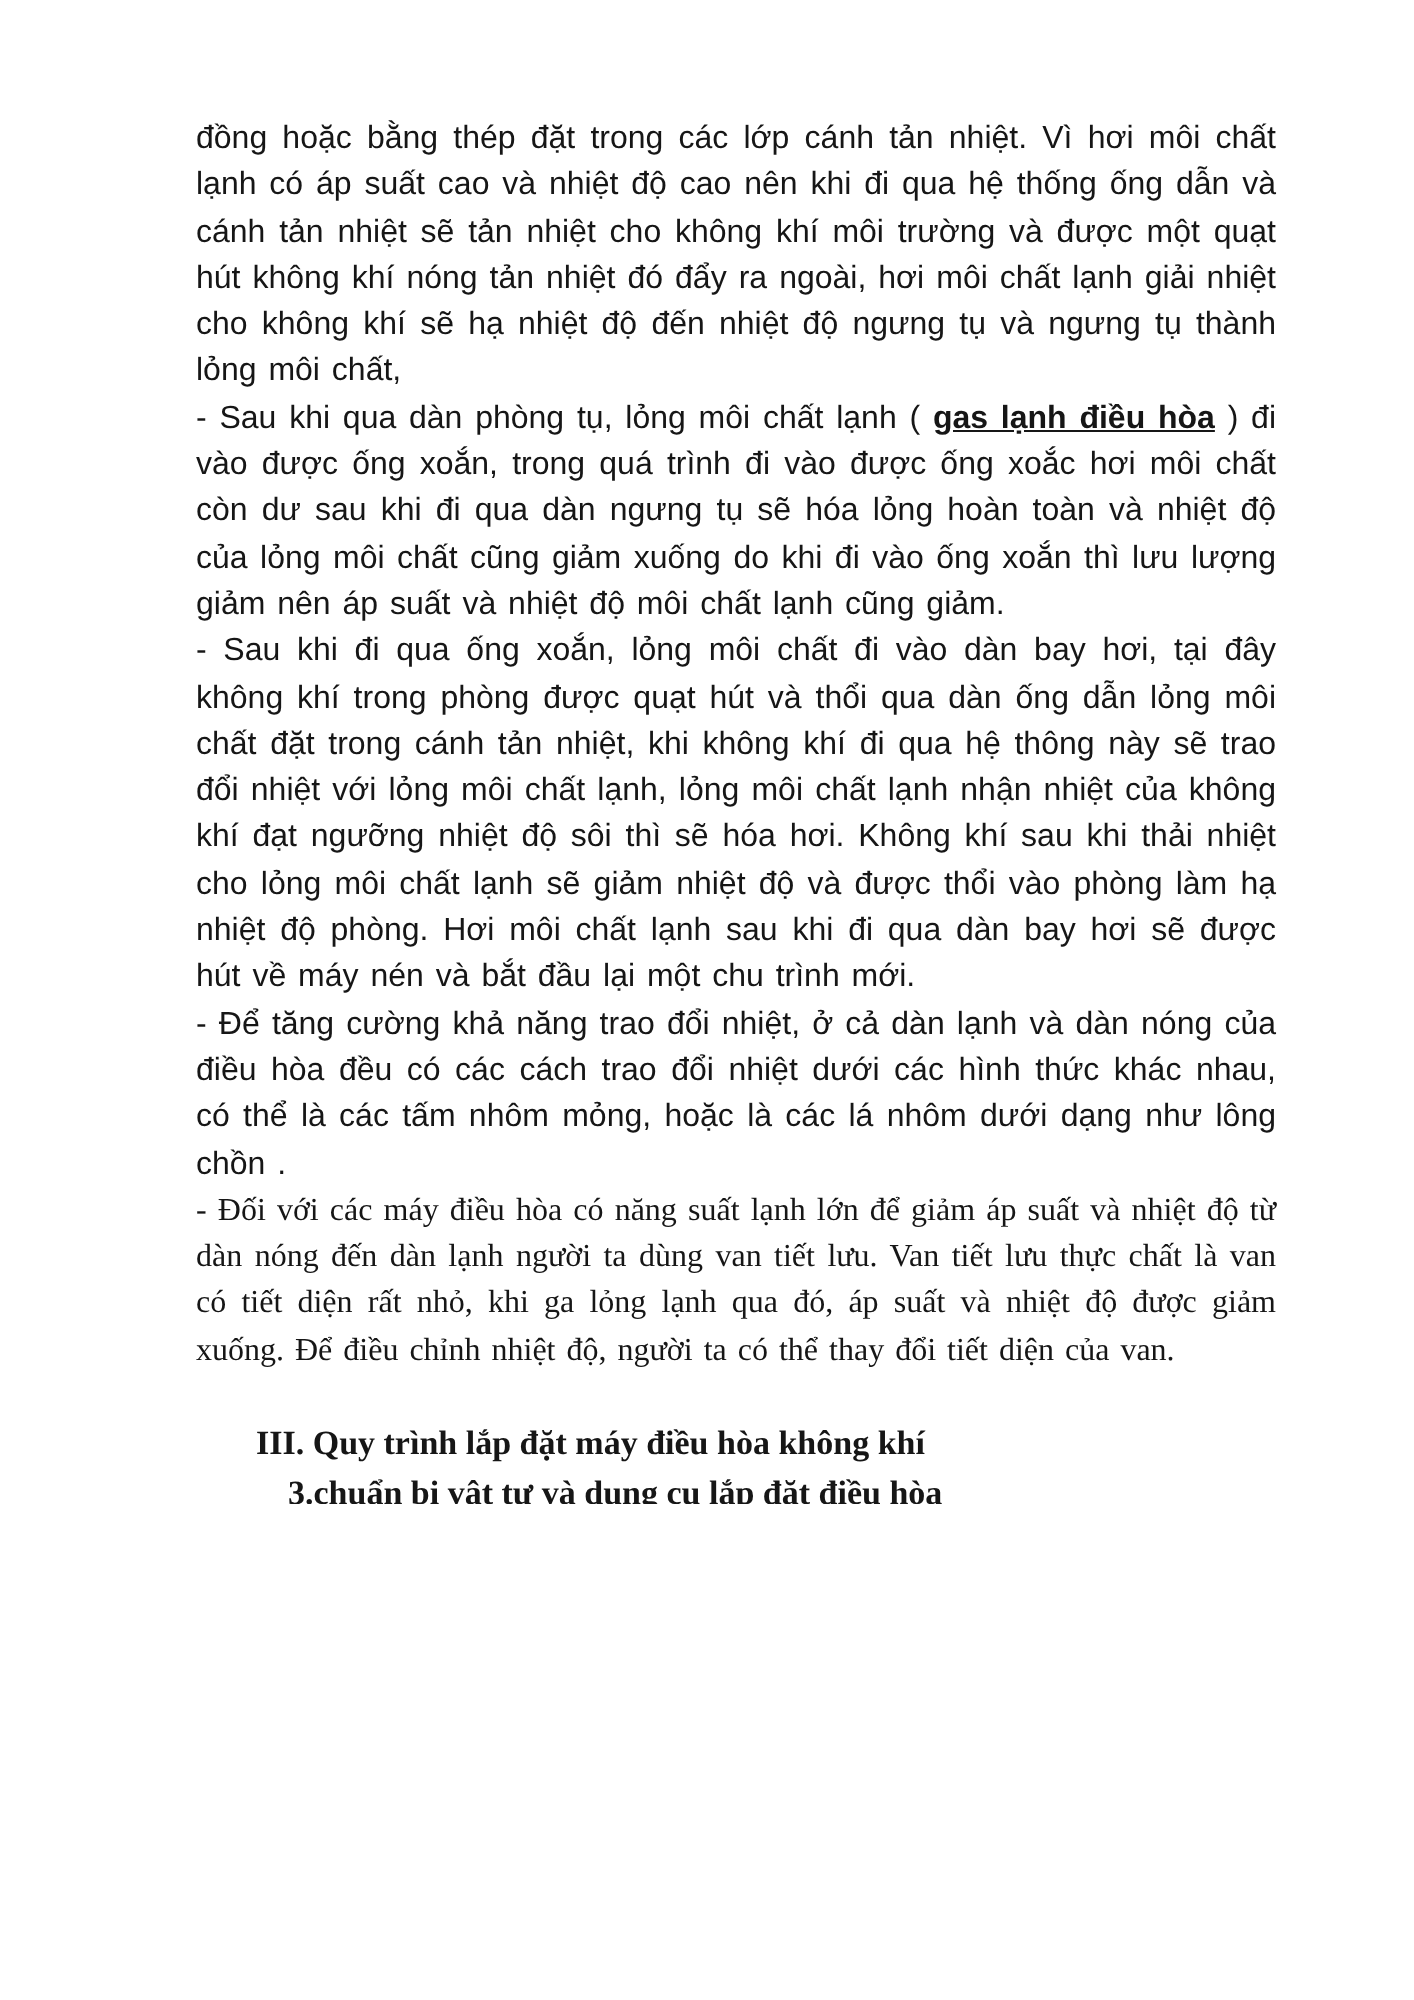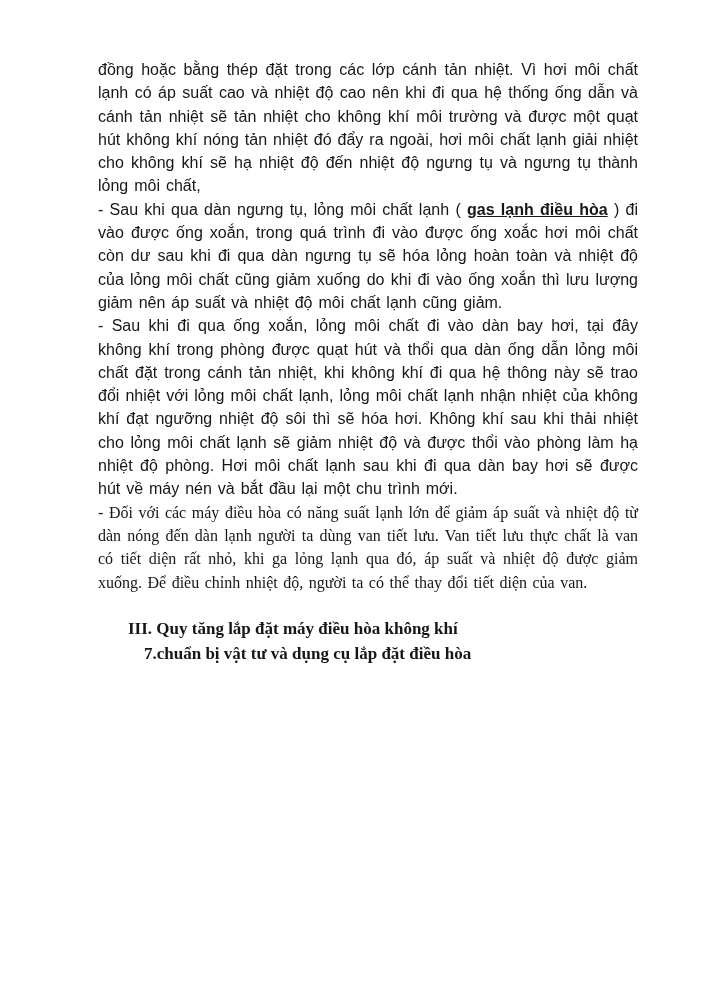--- a/index.html
+++ b/index.html
@@ -64,29 +64,30 @@
   }
 </style>
 </head>
 <body>
 
 <div class="page">
   <div class="content">
 
     <p class="body">đồng hoặc bằng thép đặt trong các lớp cánh tản nhiệt. Vì hơi môi chất lạnh có áp suất cao và nhiệt độ cao nên khi đi qua hệ thống ống dẫn và cánh tản nhiệt sẽ tản nhiệt cho không khí môi trường và được một quạt hút không khí nóng tản nhiệt đó đẩy ra ngoài, hơi môi chất lạnh giải nhiệt cho không khí sẽ hạ nhiệt độ đến nhiệt độ ngưng tụ và ngưng tụ thành lỏng môi chất,</p>
 
-    <p class="body"><span>- Sau khi qua dàn ngưng tụ, lỏng môi chất lạnh ( </span><b>gas lạnh điều hòa</b><span> ) đi vào được ống xoắn, trong quá trình đi vào được ống xoắc hơi môi chất còn dư sau khi đi qua dàn ngưng tụ sẽ hóa lỏng hoàn toàn và nhiệt độ của lỏng môi chất cũng giảm xuống do khi đi vào ống xoắn thì lưu lượng giảm nên áp suất và nhiệt độ môi chất lạnh cũng giảm.</span></p>
+    <p class="body"><span>- Sau khi qua dàn phòng tụ, lỏng môi chất lạnh ( </span><b>gas lạnh điều hòa</b><span> ) đi vào được ống xoắn, trong quá trình đi vào được ống xoắc hơi môi chất còn dư sau khi đi qua dàn ngưng tụ sẽ hóa lỏng hoàn toàn và nhiệt độ của lỏng môi chất cũng giảm xuống do khi đi vào ống xoắn thì lưu lượng giảm nên áp suất và nhiệt độ môi chất lạnh cũng giảm.</span></p>
 
     <p class="body">- Sau khi đi qua ống xoắn, lỏng môi chất đi vào dàn bay hơi, tại đây không khí trong phòng được quạt hút và thổi qua dàn ống dẫn lỏng môi chất đặt trong cánh tản nhiệt, khi không khí đi qua hệ thông này sẽ trao đổi nhiệt với lỏng môi chất lạnh, lỏng môi chất lạnh nhận nhiệt của không khí đạt ngưỡng nhiệt độ sôi thì sẽ hóa hơi. Không khí sau khi thải nhiệt cho lỏng môi chất lạnh sẽ giảm nhiệt độ và được thổi vào phòng làm hạ nhiệt độ phòng. Hơi môi chất lạnh sau khi đi qua dàn bay hơi sẽ được hút về máy nén và bắt đầu lại một chu trình mới.</p>
 
+    <p class="body indented">- Để tăng cường khả năng trao đổi nhiệt, ở cả dàn lạnh và dàn nóng của điều hòa đều có các cách trao đổi nhiệt dưới các hình thức khác nhau, có thể là các tấm nhôm mỏng, hoặc là các lá nhôm dưới dạng như lông chồn .</p>
 
     <p class="body indented spaced">- Đối với các máy điều hòa có năng suất lạnh lớn để giảm áp suất và nhiệt độ từ dàn nóng đến dàn lạnh người ta dùng van tiết lưu. Van tiết lưu thực chất là van có tiết diện rất nhỏ, khi ga lỏng lạnh qua đó, áp suất và nhiệt độ được giảm xuống. Để điều chỉnh nhiệt độ, người ta có thể thay đổi tiết diện của van.</p>
 
-    <h2 class="h-serif h-iii">III. Quy tăng lắp đặt máy điều hòa không khí</h2>
+    <h2 class="h-serif h-iii">III. Quy trình lắp đặt máy điều hòa không khí</h2>
 
-    <h3 class="h-serif h-1">7.chuẩn bị vật tư và dụng cụ lắp đặt điều hòa</h3>
+    <h3 class="h-serif h-1">3.chuẩn bị vật tư và dụng cụ lắp đặt điều hòa</h3>
 
 
 
   </div>
 
   <div class="page-number">15</div>
 </div>
 
 </body></html>

